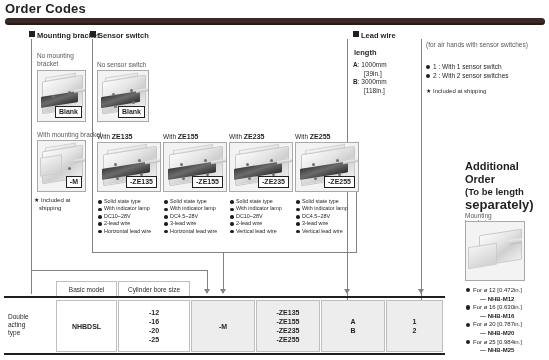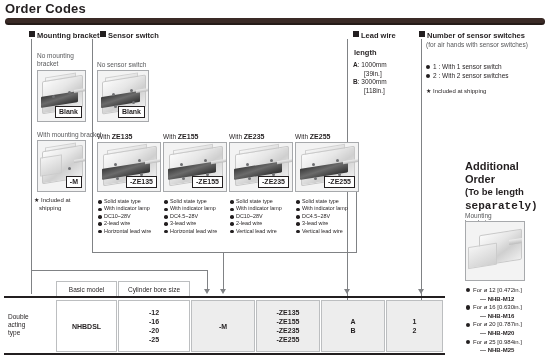--- a/index.html
+++ b/index.html
@@ -117,30 +117,27 @@
 <body>
 
 <div class="page">
 
   <div class="title">Order Codes</div>
   <div class="rulebar"></div>
 
   <div class="hdr" style="left:29px;top:31px;">
     <span class="sq"></span><span>Mounting bracket</span>
   </div>
-  <div class="hdr" style="left:100px;top:31px;">
+  <div class="hdr" style="left:90px;top:31px;">
     <span class="sq"></span><span>Sensor switch</span>
   </div>
   <div class="hdr" style="left:345px;top:31px;padding-left:8px;">
     <span class="sq"></span><span>Lead wire</span>
   </div>
   <div class="hdr" style="left:354px;top:40px;margin-top:8px;">length</div>
-  <div class="hdr" style="left:419px;top:31px;">
-    <span class="sq"></span><span>Number of sensor switches</span>
-  </div>
   <div class="sub" style="left:426px;top:41px;">(for air hands with sensor switches)</div>
 
   <div class="vline" style="left:31px;top:39px;height:255px;"></div>
   <div class="vline" style="left:92px;top:39px;height:214px;"></div>
   <div class="vline" style="left:347px;top:39px;height:263px;"></div>
   <div class="vline" style="left:421px;top:39px;height:263px;"></div>
 
   <div class="caption" style="left:37px;top:52px;">No mounting<br>bracket</div>
   <div class="photo" style="left:37px;top:70px;width:47px;height:50px;">
     <div class="top"></div>
@@ -275,21 +272,21 @@
   <div class="bul" style="left:426px;top:62px;">
     <div>1 : With 1 sensor switch</div>
     <div>2 : With 2 sensor switches</div>
   </div>
   <div class="noteStar" style="left:426px;top:88px;">★ Included at shipping</div>
 
   <div class="apTitle" style="left:465px;top:160px;">
     <span>Additional</span><br>
     <span>Order</span><br>
     <span style="font-size:9.5px;">(To be length</span><br>
-    <span style="font-size:11px;font-family:Liberation Mono, monospace;">separately)</span>
+    <span style="font-size:13px;">separately)</span>
   </div>
   <div class="apSub" style="left:465px;top:212px;">Mounting bracket</div>
   <div class="photo" style="left:465px;top:221px;width:58px;height:58px;">
     <div class="body" style="left:22%;top:18%;width:70%;height:50%;"></div>
     <div class="brk" style="left:4%;top:40%;width:46%;height:34%;"></div>
     <div class="rod" style="right:4%;top:30%;width:22%;height:8%;"></div>
   </div>
   <div class="apList" style="left:466px;top:286px;">
     <div class="li">For ø 12 [0.472in.]</div>
     <div class="mdl">— NHB-M12</div>

